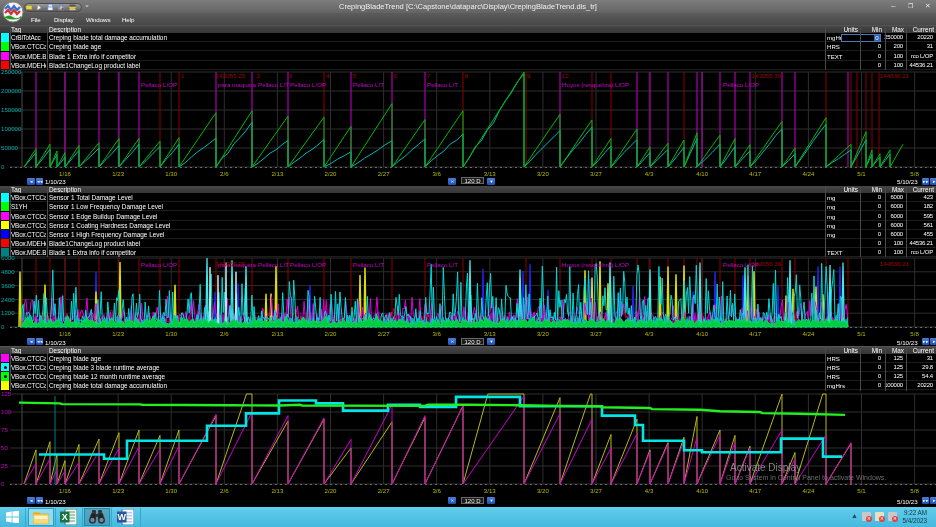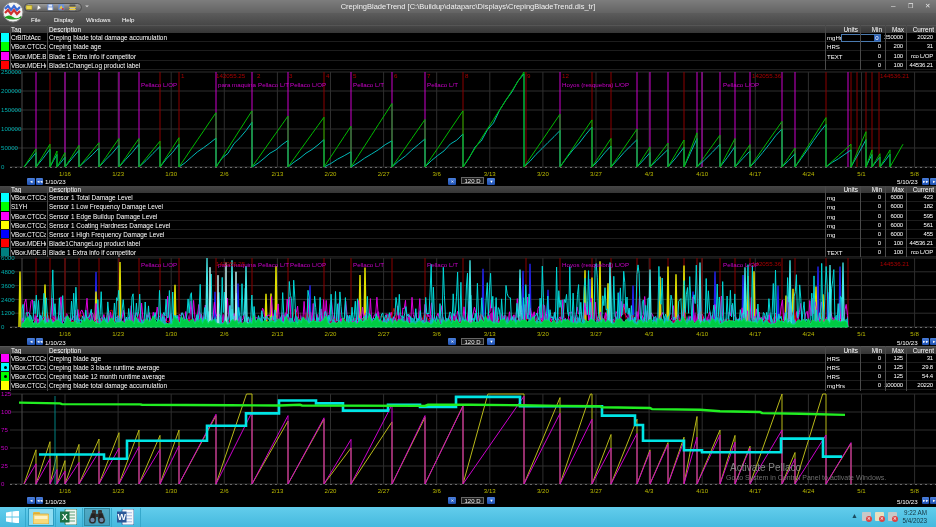--- a/index.html
+++ b/index.html
@@ -38,21 +38,21 @@
     <path d="M1.2 4.8 L3.2 1.2 L5 4.8 Z" fill="#f0c838"></path>
     <circle cx="4.8" cy="5" r="1.1" fill="#cc3333"></circle>
   </svg>
 <svg width="7" height="7" viewBox="0 0 7 7" style="position:absolute;left:69px;top:3.5px">
     <rect x="0.5" y="0.5" width="6" height="2.2" rx="0.5" fill="#555"></rect>
     <rect x="0.2" y="2.8" width="6.6" height="1.4" fill="#e8c83a"></rect>
     <rect x="1" y="4.4" width="5" height="1.8" fill="#ddd"></rect>
     <rect x="0.2" y="5" width="6.6" height="1" fill="#e8c83a"></rect>
   </svg>
 <span style="position:absolute;left:85px;top:3px;color:#ccc;font-size:5px">⏷</span>
-<div style="position:absolute;left:0;top:2.4px;width:936px;text-align:center;color:#f2f2f2;font-size:7.5px">CrepingBladeTrend [C:\Buildup\dataparc\Displays\CrepingBladeTrend.dis_tr]</div>
+<div style="position:absolute;left:0;top:2.4px;width:936px;text-align:center;color:#f2f2f2;font-size:7.5px">CrepingBladeTrend [C:\Capstone\dataparc\Display\CrepingBladeTrend.dis_tr]</div>
 <span style="position:absolute;left:891px;top:1px;color:#e8e8e8;font-size:8px">–</span>
 <span style="position:absolute;left:908px;top:2px;color:#e8e8e8;font-size:6px">❐</span>
 <span style="position:absolute;left:925px;top:2px;color:#e8e8e8;font-size:6.5px">✕</span>
 <span style="position:absolute;left:31px;top:15.5px;color:#fff;font-size:6.2px;letter-spacing:-0.1px">File</span>
 <span style="position:absolute;left:54px;top:15.5px;color:#fff;font-size:6.2px;letter-spacing:-0.1px">Display</span>
 <span style="position:absolute;left:86px;top:15.5px;color:#fff;font-size:6.2px;letter-spacing:-0.1px">Windows</span>
 <span style="position:absolute;left:122px;top:15.5px;color:#fff;font-size:6.2px;letter-spacing:-0.1px">Help</span>
 <div class="thead" style="top:25px;height:8.3px">
     <span style="position:absolute;left:11px">Tag</span>
     <span style="position:absolute;left:49px">Description</span>
@@ -592,21 +592,21 @@
     <span class="sbtn" style="left:27px">◄</span>
     <span class="sbtn" style="left:35.5px">◄◄</span>
     <span style="position:absolute;left:45px;top:1px;color:#fff;font-size:6.2px">1/10/23</span>
     <span class="sbtn" style="left:448px;width:8px">✕</span>
     <span style="position:absolute;left:461px;top:0;width:23px;height:7px;background:#1c1c1c;border:1px solid #666;color:#eee;font-size:6px;text-align:center;line-height:7px">120 D</span>
     <span class="sbtn" style="left:487px;width:8px">▼</span>
     <span style="position:absolute;left:897px;top:1px;color:#fff;font-size:6.2px">5/10/23</span>
     <span class="sbtn" style="left:921.5px">►►</span>
     <span class="sbtn" style="left:930px">►</span>
   </div>
-<div style="position:absolute;left:730px;top:461.5px;color:#9a9a9a;font-size:10px;opacity:0.85">Activate Pellaco</div>
+<div style="position:absolute;left:730px;top:461.5px;color:#9a9a9a;font-size:10px;opacity:0.85">Activate Display</div>
 <div style="position:absolute;left:726px;top:474px;color:#8a8a8a;font-size:7px;opacity:0.8">Go to System in Control Panel to activate Windows.</div>
 <div style="position:absolute;left:0;top:507px;width:936px;height:20px;background:linear-gradient(#63cdec,#45b9de)"></div>
 <svg width="13" height="12" viewBox="0 0 13 12" style="position:absolute;left:6px;top:511px">
 <path d="M0 1.4 L5.7 0.6 V5.6 H0 Z" fill="#fff"></path>
     <path d="M6.4 0.5 L13 -0.4 V5.6 H6.4 Z" fill="#fff"></path>
 <path d="M0 6.4 H5.7 V11.4 L0 10.6 Z" fill="#fff"></path>
     <path d="M6.4 6.4 H13 V12.4 L6.4 11.5 Z" fill="#fff"></path>
 </svg>
 <div style="position:absolute;left:25px;top:508px;width:1px;height:19px;background:#35a8cc"></div>
 <div style="position:absolute;left:55px;top:508px;width:1px;height:19px;background:#35a8cc"></div>

